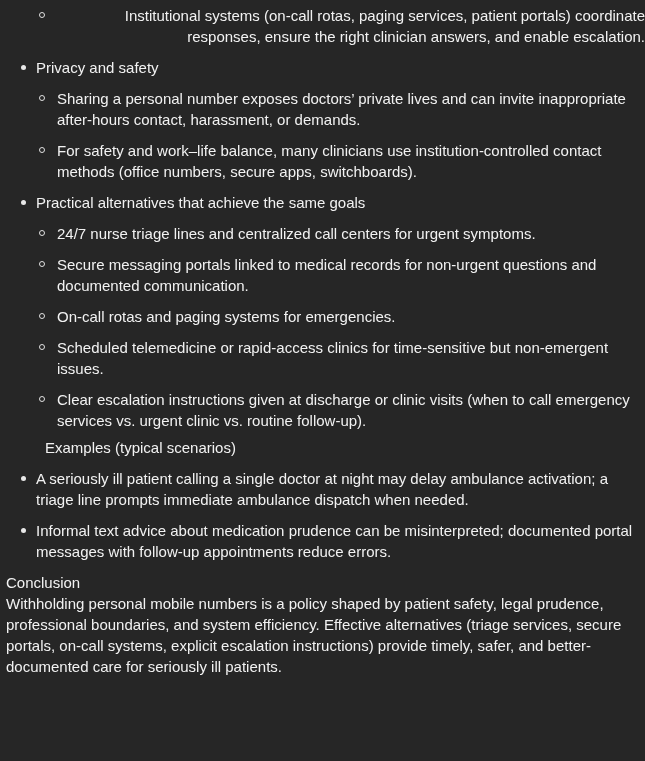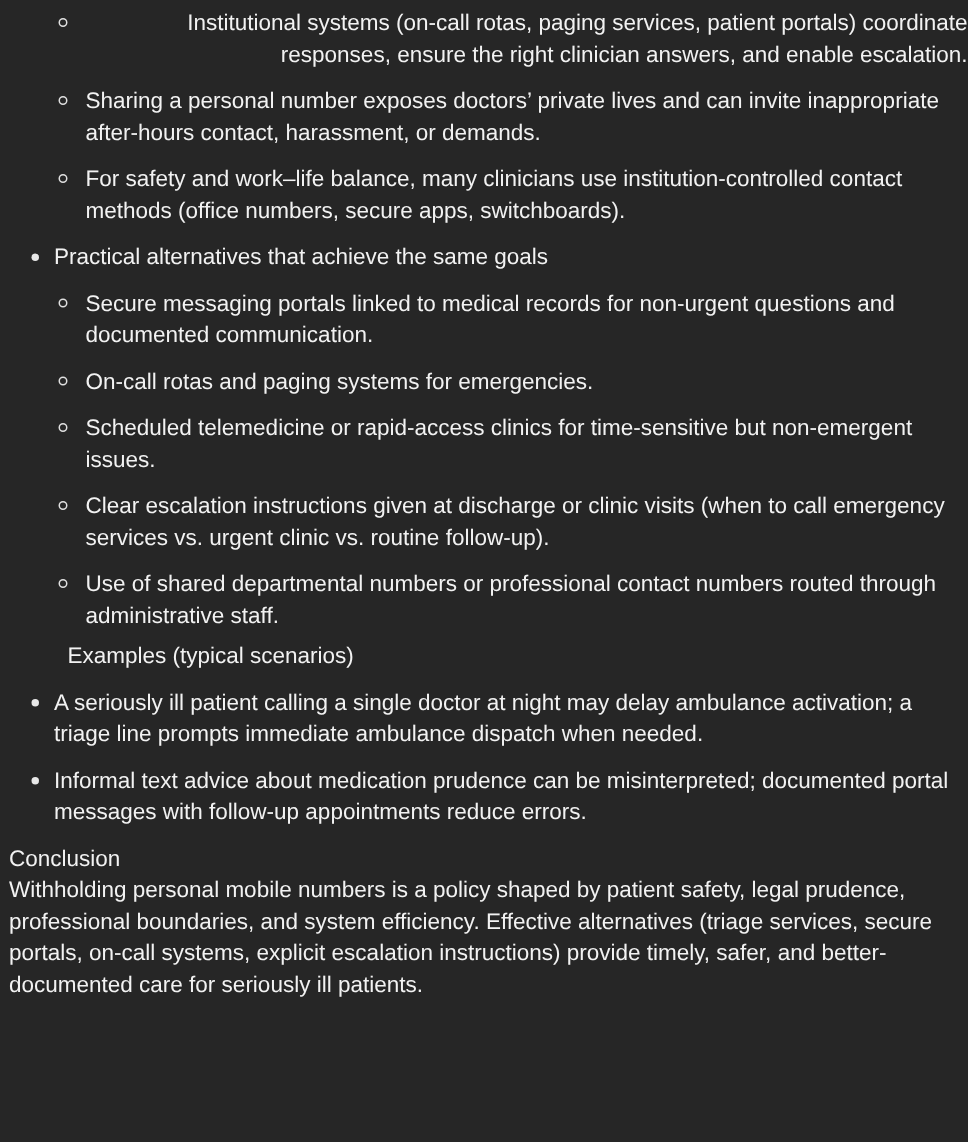--- a/index.html
+++ b/index.html
@@ -33,33 +33,34 @@
 
 <div class="page">
   <div class="first-sub">
     <ul class="l2">
       <li>Institutional systems (on-call rotas, paging services, patient portals) coordinate responses, ensure the right clinician answers, and enable escalation.</li>
     </ul>
   </div>
 
   <ul class="l1">
     <li>
+      <span class="txt">Privacy and safety</span>
       <ul class="l2">
         <li>Sharing a personal number exposes doctors’ private lives and can invite inappropriate after-hours contact, harassment, or demands.</li>
         <li>For safety and work–life balance, many clinicians use institution-controlled contact methods (office numbers, secure apps, switchboards).</li>
       </ul>
     </li>
     <li>
       <span class="txt">Practical alternatives that achieve the same goals</span>
       <ul class="l2">
+        <li>24/7 nurse triage lines and centralized call centers for urgent symptoms.</li>
         <li>Secure messaging portals linked to medical records for non-urgent questions and documented communication.</li>
         <li>On-call rotas and paging systems for emergencies.</li>
         <li>Scheduled telemedicine or rapid-access clinics for time-sensitive but non-emergent issues.</li>
         <li>Clear escalation instructions given at discharge or clinic visits (when to call emergency services vs. urgent clinic vs. routine follow-up).</li>
-        <li>Use of shared departmental numbers or professional contact numbers routed through administrative staff.</li>
       </ul>
     </li>
   </ul>
 
   <p class="heading gap-after" style="margin-top:-4px;margin-left:39px;">Examples (typical scenarios)</p>
   <ul class="l1">
     <li>
         <span class="txt">A seriously ill patient calling a single doctor at night may delay ambulance activation; a triage line prompts immediate ambulance dispatch when needed.</span>
       </li>
     <li>

